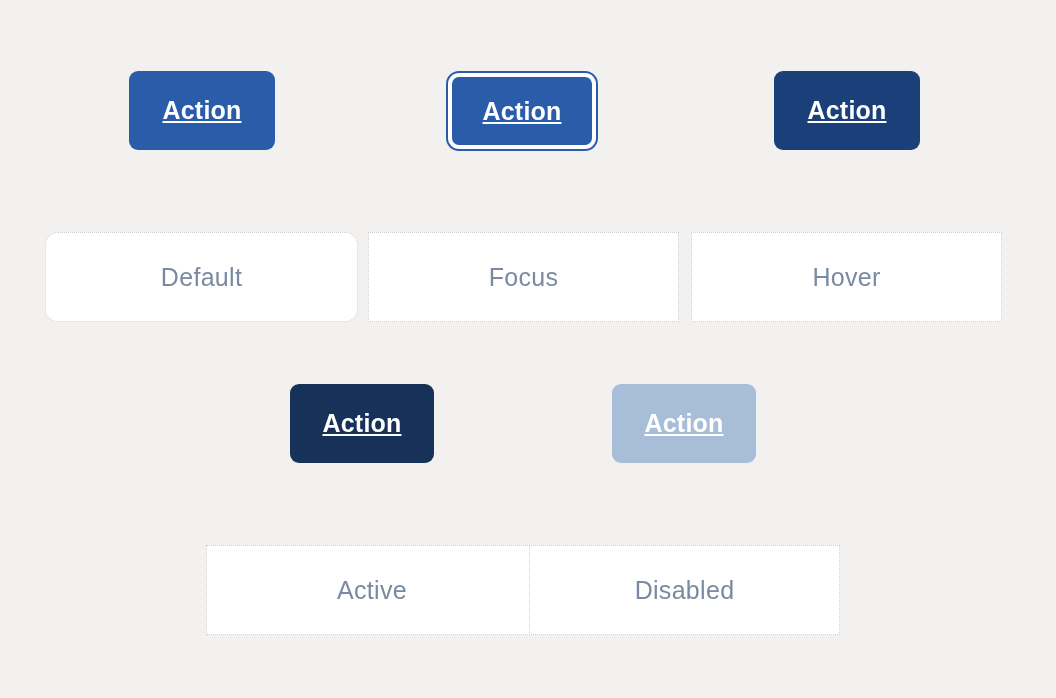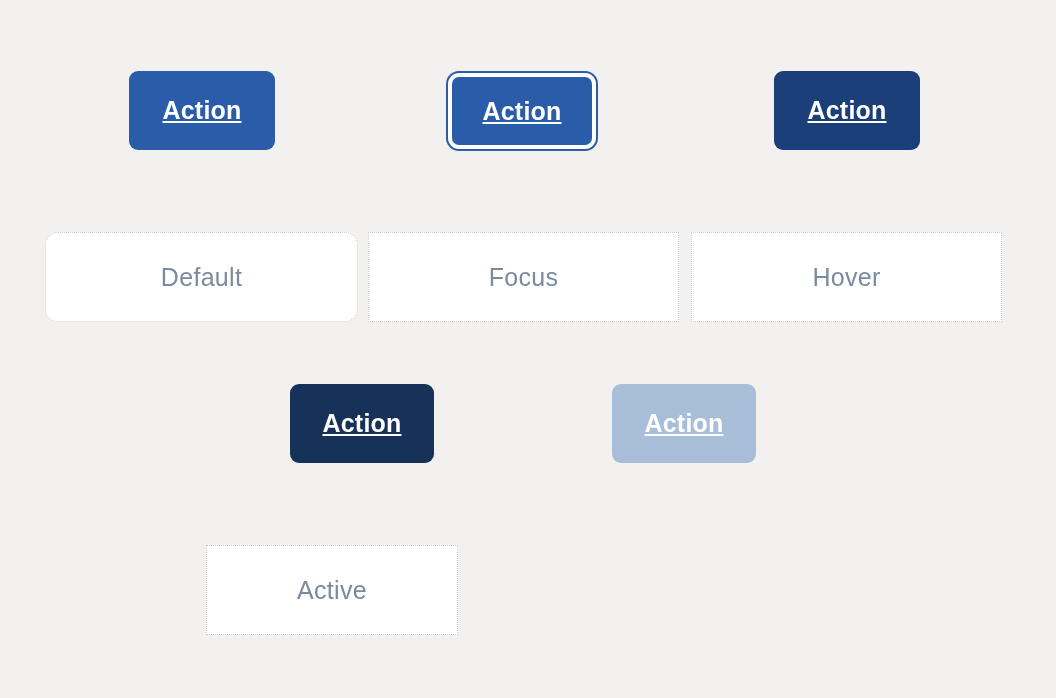--- a/index.html
+++ b/index.html
@@ -102,21 +102,21 @@
     font-weight: normal;
     font-size: 25px;
     color: #7a8aa0;
     letter-spacing: 0.3px;
     white-space: nowrap;
   }
 
   .card-default { left: 45px;  top: 232px; width: 313px; height: 90px; border-radius: 13px; }
   .card-focus   { left: 368px; top: 232px; width: 311px; height: 90px; }
   .card-hover   { left: 691px; top: 232px; width: 311px; height: 90px; }
-  .card-active  { left: 206px; top: 545px; width: 252px; height: 90px; }
+  .card-active  { left: 206px; top: 545px; width: 332px; height: 90px; }
   .card-disabled{ left: 529px; top: 545px; width: 311px; height: 90px; }
 </style>
 </head>
 <body>
 
 <div id="stage">
 
   <button class="btn btn-default">
     <span>Action</span>
   </button>
@@ -146,14 +146,17 @@
   </button>
 
   <button class="btn btn-disabled" disabled="">
     <span>Action</span>
   </button>
 
   <div class="card card-active">
     <span class="card-label">Active</span>
   </div>
 
+  <div class="card card-disabled">
+    <span class="card-label">Disabled</span>
+  </div>
 
 </div>
 
 </body></html>

